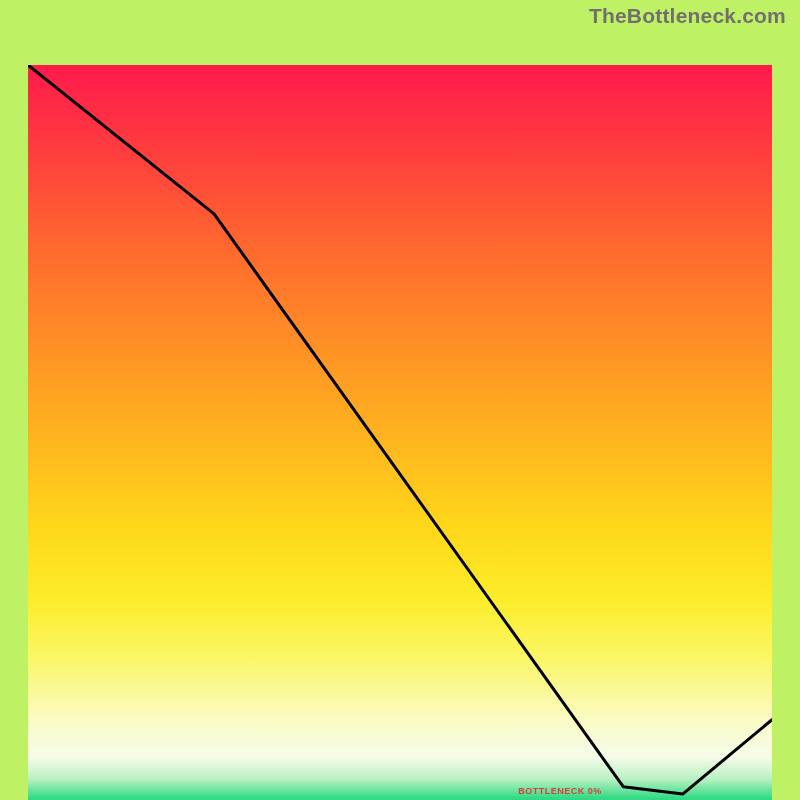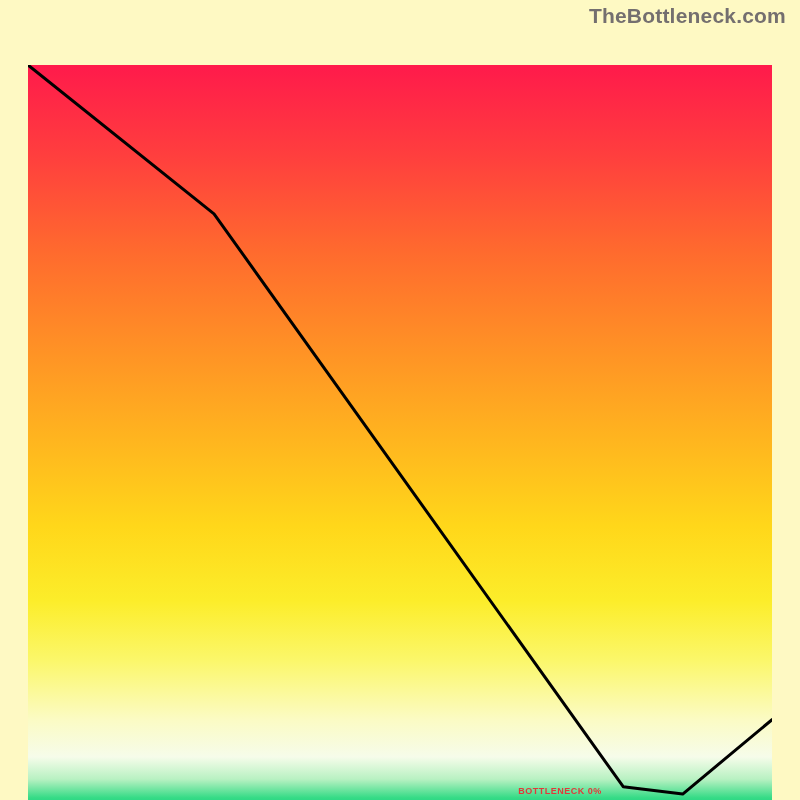--- a/index.html
+++ b/index.html
@@ -8,21 +8,21 @@
     width: 800px;
     height: 800px;
     background: #000;
     overflow: hidden;
     font-family: Arial, Helvetica, sans-serif;
   }
   .frame {
     position: relative;
     width: 800px;
     height: 800px;
-    background: #fef9c3;
+    background: #bef264;
   }
   .watermark {
     position: absolute;
     top: 4px;
     right: 14px;
     color: #746f6f;
     font-size: 21px;
     font-weight: 600;
     letter-spacing: 0.2px;
     z-index: 10;

